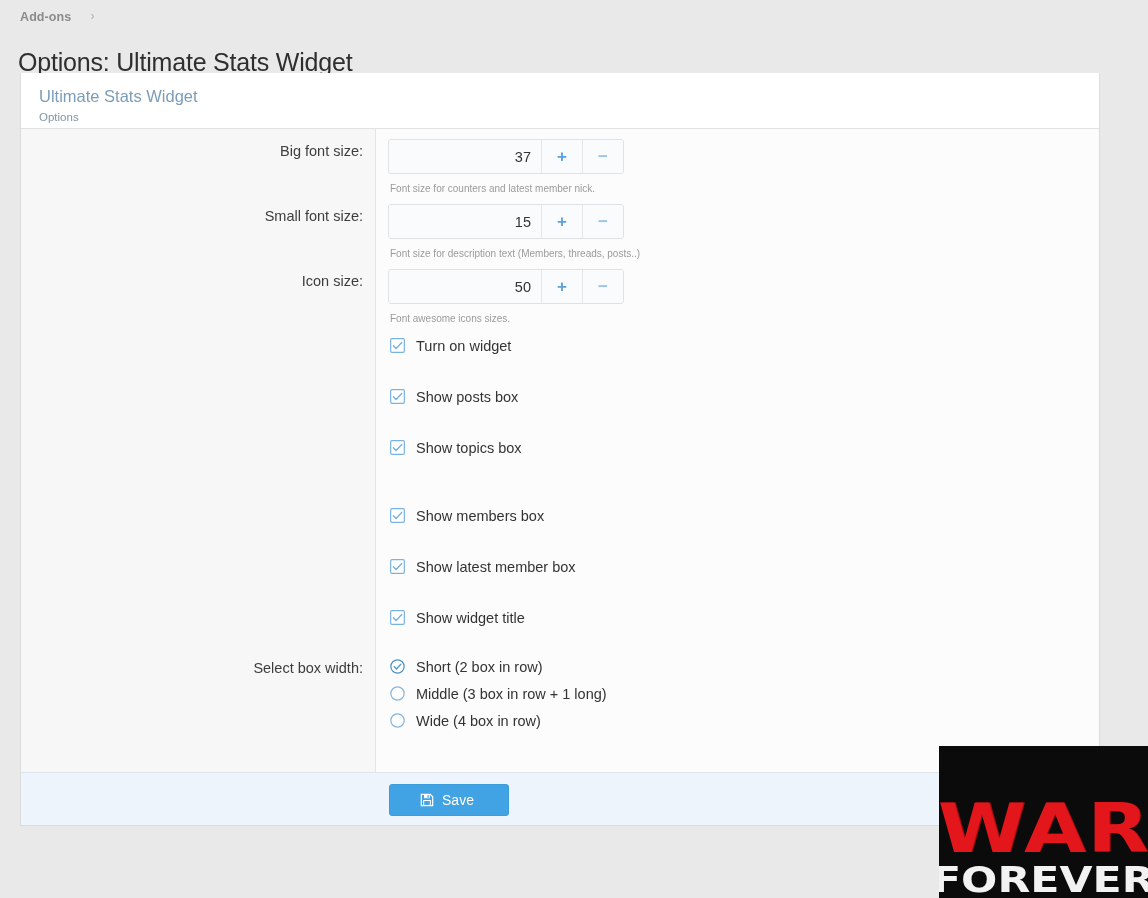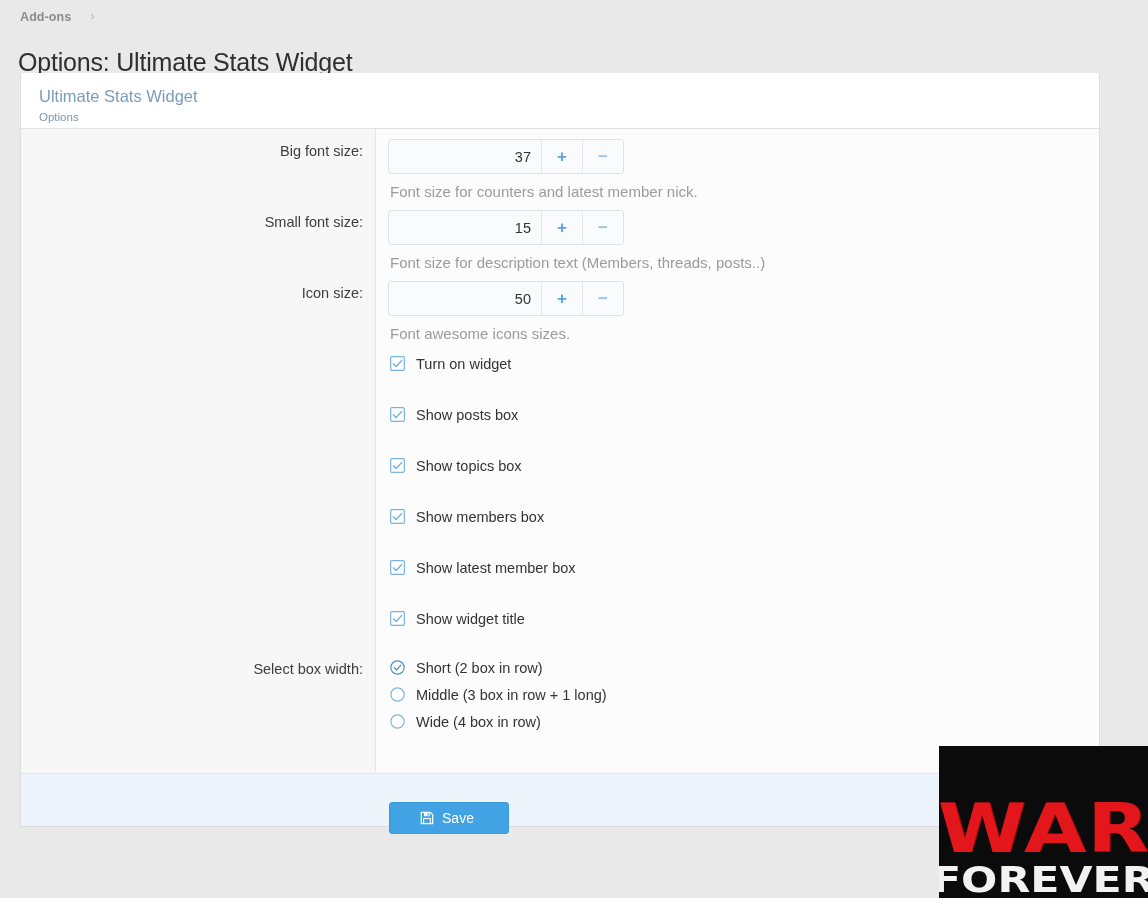--- a/index.html
+++ b/index.html
@@ -147,21 +147,21 @@
     line-height: 1;
     display: flex;
     align-items: center;
     justify-content: center;
     font-family: "Liberation Sans", sans-serif;
   }
   .spin.plus { color: #5da2dd; font-weight: bold; }
   .spin.minus { color: #9dc4e4; font-weight: bold; }
 
   .hint {
-    font-size: 15px;
+    font-size: 10px;
     color: #9b9b9b;
     margin: 9px 0 0 2px;
   }
 
   
   .check-item, .radio-item {
     display: flex;
     align-items: flex-start;
     gap: 11px;
     margin: 0 0 0 2px;
@@ -170,21 +170,21 @@
   .opt-label {
     font-size: 14.5px;
     color: #333;
   }
   .cb, .rb { flex: 0 0 auto; display:block; }
 
   
   .card-foot {
     background: #eef4fb;
     border-top: 1px solid #dfe6ee;
-    padding: 28px 0 11px 368px;
+    padding: 11px 0 11px 368px;
     height: 53px;
   }
   .btn-save {
     display: inline-flex;
     align-items: center;
     gap: 8px;
     background: #41a3e3;
     border: 1px solid #3b9cdb;
     border-radius: 3px;
     color: #fff;
@@ -309,21 +309,21 @@
                       </svg></span>
                     <span class="opt-label">Turn on widget</span>
                   </div>
                   <div class="check-item" style="margin-bottom: 25px;">
                     <span class="cb"><svg width="15" height="15" viewBox="0 0 16 16">
                         <rect x="0.7" y="0.7" width="14.6" height="14.6" rx="1.4" fill="#ffffff" stroke="#7bb3de" stroke-width="1.3"></rect>
                         <path d="M3.6 8.2l2.9 3.1 6-6.6" fill="none" stroke="#7bb3de" stroke-width="1.5" stroke-linecap="round" stroke-linejoin="round"></path>
                       </svg></span>
                     <span class="opt-label">Show posts box</span>
                   </div>
-                  <div class="check-item" style="margin-bottom: 25px;">
+                  <div class="check-item" style="margin-bottom: 42px;">
                     <span class="cb"><svg width="15" height="15" viewBox="0 0 16 16">
                         <rect x="0.7" y="0.7" width="14.6" height="14.6" rx="1.4" fill="#ffffff" stroke="#7bb3de" stroke-width="1.3"></rect>
                         <path d="M3.6 8.2l2.9 3.1 6-6.6" fill="none" stroke="#7bb3de" stroke-width="1.5" stroke-linecap="round" stroke-linejoin="round"></path>
                       </svg></span>
                     <span class="opt-label">Show topics box</span>
                   </div>
                   <div class="check-item" style="margin-bottom: 25px;">
                     <span class="cb"><svg width="15" height="15" viewBox="0 0 16 16">
                         <rect x="0.7" y="0.7" width="14.6" height="14.6" rx="1.4" fill="#ffffff" stroke="#7bb3de" stroke-width="1.3"></rect>
                         <path d="M3.6 8.2l2.9 3.1 6-6.6" fill="none" stroke="#7bb3de" stroke-width="1.5" stroke-linecap="round" stroke-linejoin="round"></path>

